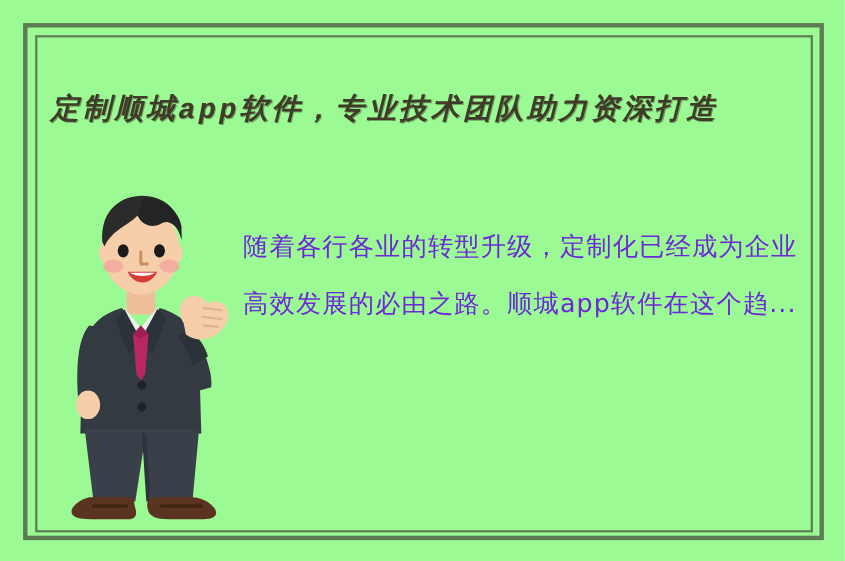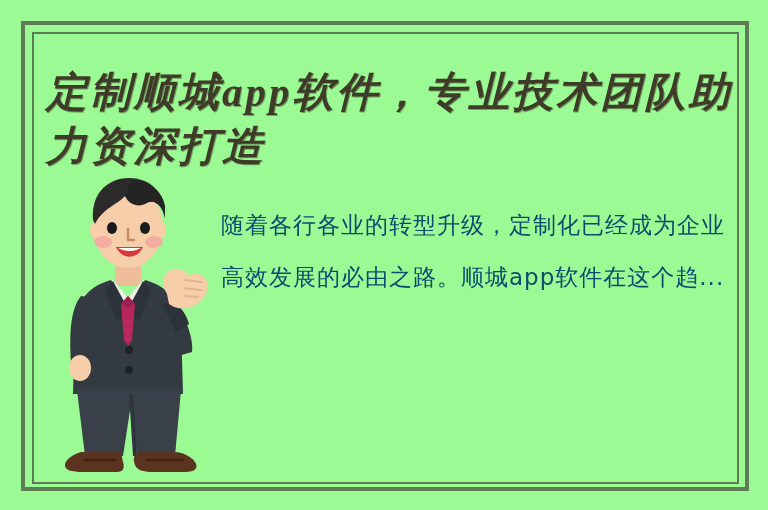--- a/index.html
+++ b/index.html
@@ -38,45 +38,45 @@
     width: 707px;
     height: 452px;
     border: 2px solid #5C7C54;
     box-sizing: border-box;
   }
 
   
   #title {
     position: absolute;
     left: 46px;
-    top: 38px;
+    top: 56px;
     width: 690px;
-    font-family: Liberation Serif, serif;
+    font-family: Liberation Mono, monospace;
     font-style: italic;
     font-weight: bold;
-    font-size: 41px;
+    font-size: 26px;
     line-height: 54px;
     letter-spacing: 3px;
     color: #3F3B29;
     text-shadow: 1px 1px 0 rgba(63,59,41,0.45);
     white-space: normal;
     word-break: break-all;
   }
 
   
   #body-text {
     position: absolute;
     left: 221px;
     top: 176px;
     width: 518px;
     font-family: "DejaVu Sans", "Liberation Sans", sans-serif;
     font-size: 23px;
     line-height: 52px;
     letter-spacing: 1px;
-    color: #0c4a6e;
+    color: #6d28d9;
     word-break: break-all;
   }
 
   
   #illustration {
     position: absolute;
     left: 55px;
     top: 172px;
     width: 160px;
     height: 305px;

